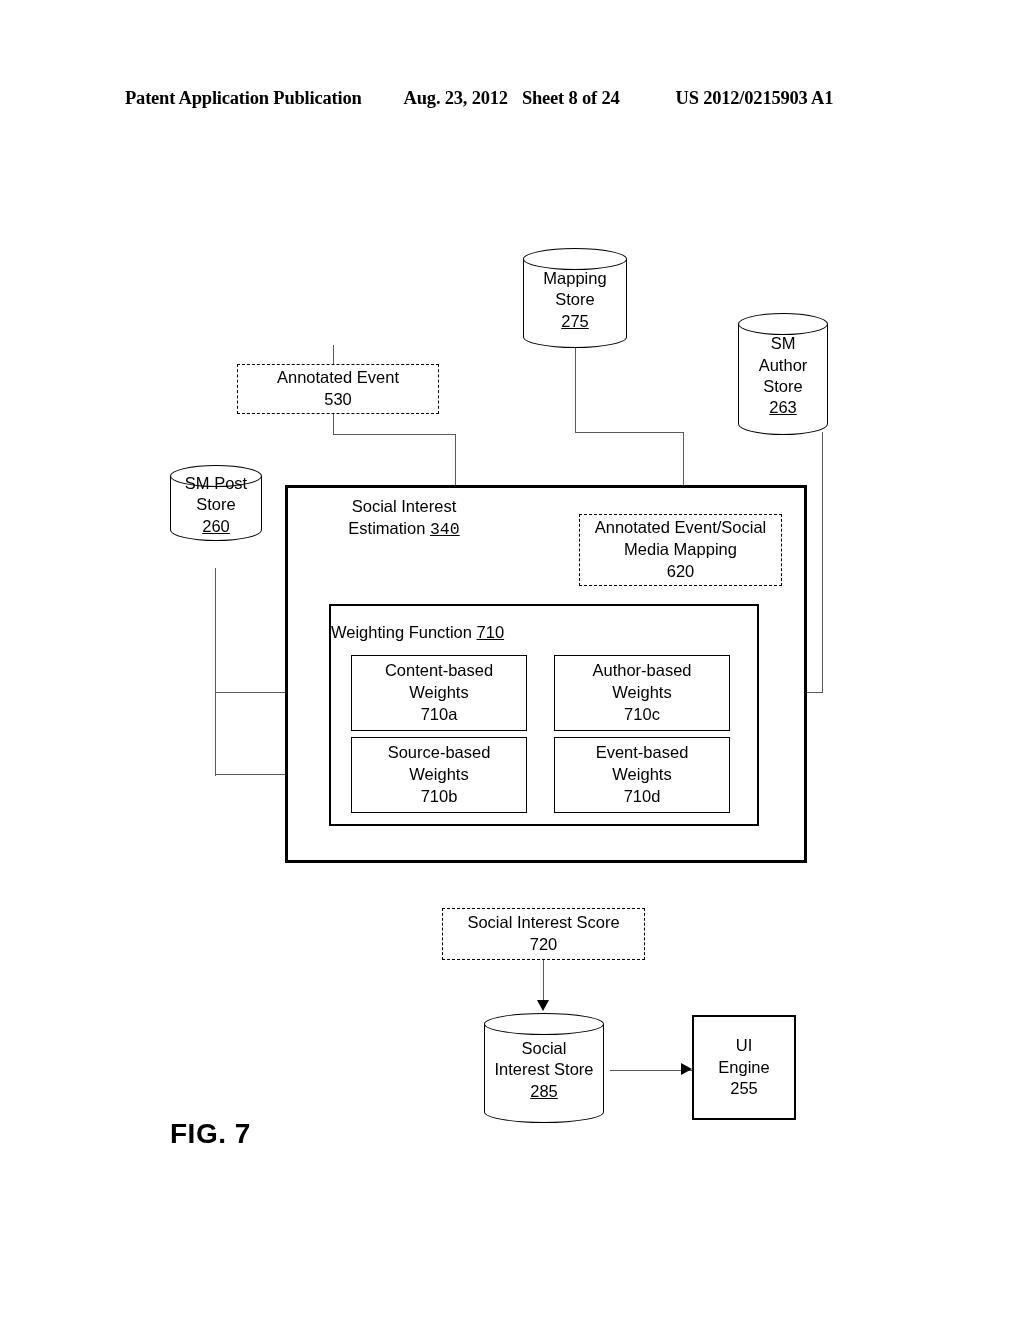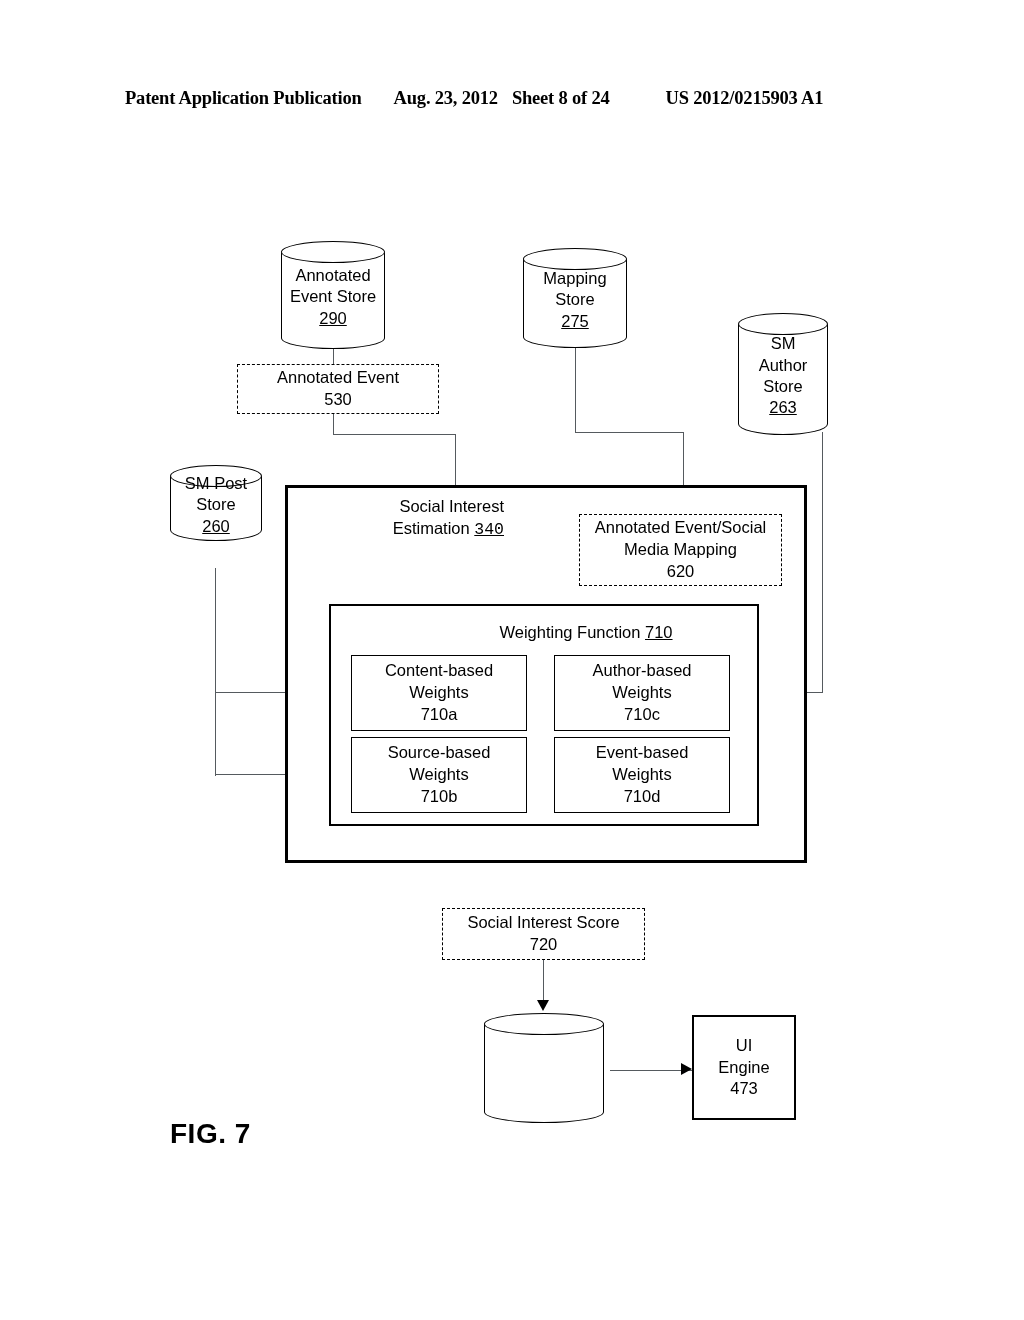--- a/index.html
+++ b/index.html
@@ -28,21 +28,21 @@
     width: 790px;
     font-family: "Liberation Serif", serif;
     font-weight: bold;
     font-size: 18.5px;
     letter-spacing: -0.2px;
     white-space: nowrap;
     display: flex;
     align-items: baseline;
   }
   .hdr .h-pub  { }
-  .hdr .h-date { margin-left: 32px; }
+  .hdr .h-date { margin-left: 42px; }
   .hdr .h-sheet{ margin-left: 14px; }
   .hdr .h-num  { margin-left: 56px; }
 
   
   .fig-label {
     position: absolute;
     left: 170px;
     top: 1118px;
     font-family: "Liberation Sans", sans-serif;
     font-weight: bold;
@@ -156,30 +156,29 @@
     border-top: 6.5px solid transparent;
     border-bottom: 6.5px solid transparent;
     border-right: 11px solid #000;
   }
 
   
   .sec-title {
     position: absolute;
     font-size: 16.5px;
     line-height: 1.33;
-    text-align: right;
+    text-align: center;
   }
   .sec-title .num { text-decoration: underline; font-family: Liberation Mono, monospace; }
   .wf-title {
     position: absolute;
     font-size: 16.5px;
-    text-align: center;
+    text-align: left;
     width: 100%;
     left: 0;
-    margin-left: 42px;
   }
   .wf-title .num { text-decoration: underline; }
 </style>
 </head>
 <body>
 
 <div id="page">
 
   <div class="hdr">
     <span class="h-pub">Patent Application Publication</span>
@@ -212,30 +211,20 @@
   <div class="ln lnv" style="left:215px; top:692px; height:84px;"></div>
   <div class="ln lnh" style="left:215px; top:774px; width:133px;"></div>
   <div class="arrow-r" style="left:337px; top:768px;"></div>
 
   <div class="ln lnv" style="left:543px; top:960px; height:45px;"></div>
   <div class="arrow-d" style="left:537px; top:1000px;"></div>
 
   <div class="ln lnh" style="left:610px; top:1070px; width:82px;"></div>
   <div class="arrow-r" style="left:681px; top:1063px;"></div>
 
-  <div class="cyl" style="left:281px; top:241px; width:104px; height:108px;">
-    <div class="cyl-body"></div>
-    <div class="cyl-bot"></div>
-    <div class="cyl-top"></div>
-    <div class="cyl-text">
-      <span>Annotated</span>
-      <span>Event Store</span>
-      <span class="num">290</span>
-    </div>
-  </div>
 
   <div class="cyl" style="left:523px; top:248px; width:104px; height:100px;">
     <div class="cyl-body"></div>
     <div class="cyl-bot"></div>
     <div class="cyl-top"></div>
     <div class="cyl-text">
       <span>Mapping</span>
       <span>Store</span>
       <span class="num">275</span>
     </div>
@@ -261,20 +250,25 @@
       <span>SM Post</span>
       <span>Store</span>
       <span class="num">260</span>
     </div>
   </div>
 
   <div class="cyl" style="left:484px; top:1013px; width:120px; height:110px;">
     <div class="cyl-body"></div>
     <div class="cyl-bot"></div>
     <div class="cyl-top"></div>
+    <div class="cyl-text">
+      <span>Social</span>
+      <span>Interest Store</span>
+      <span class="num">285</span>
+    </div>
   </div>
 
   <div class="box dashed1" style="left:237px; top:364px; width:202px; height:50px;">
     <span>Annotated Event</span>
     <span class="num">530</span>
   </div>
 
   <div class="box solid3" style="left:285px; top:485px; width:522px; height:378px; justify-content:flex-start; align-items:flex-start;">
 
     <div class="sec-title" style="left:16px; top:8px; width:200px;">
@@ -322,18 +316,18 @@
   </div>
 
   <div class="box dashed1" style="left:442px; top:908px; width:203px; height:52px;">
     <span>Social Interest Score</span>
     <span class="num">720</span>
   </div>
 
   <div class="box solid2" style="left:692px; top:1015px; width:104px; height:105px;">
     <span>UI</span>
     <span>Engine</span>
-    <span class="num">473</span>
+    <span class="num">255</span>
   </div>
 
   <div class="fig-label">FIG. 7</div>
 
 </div>
 
 </body></html>

